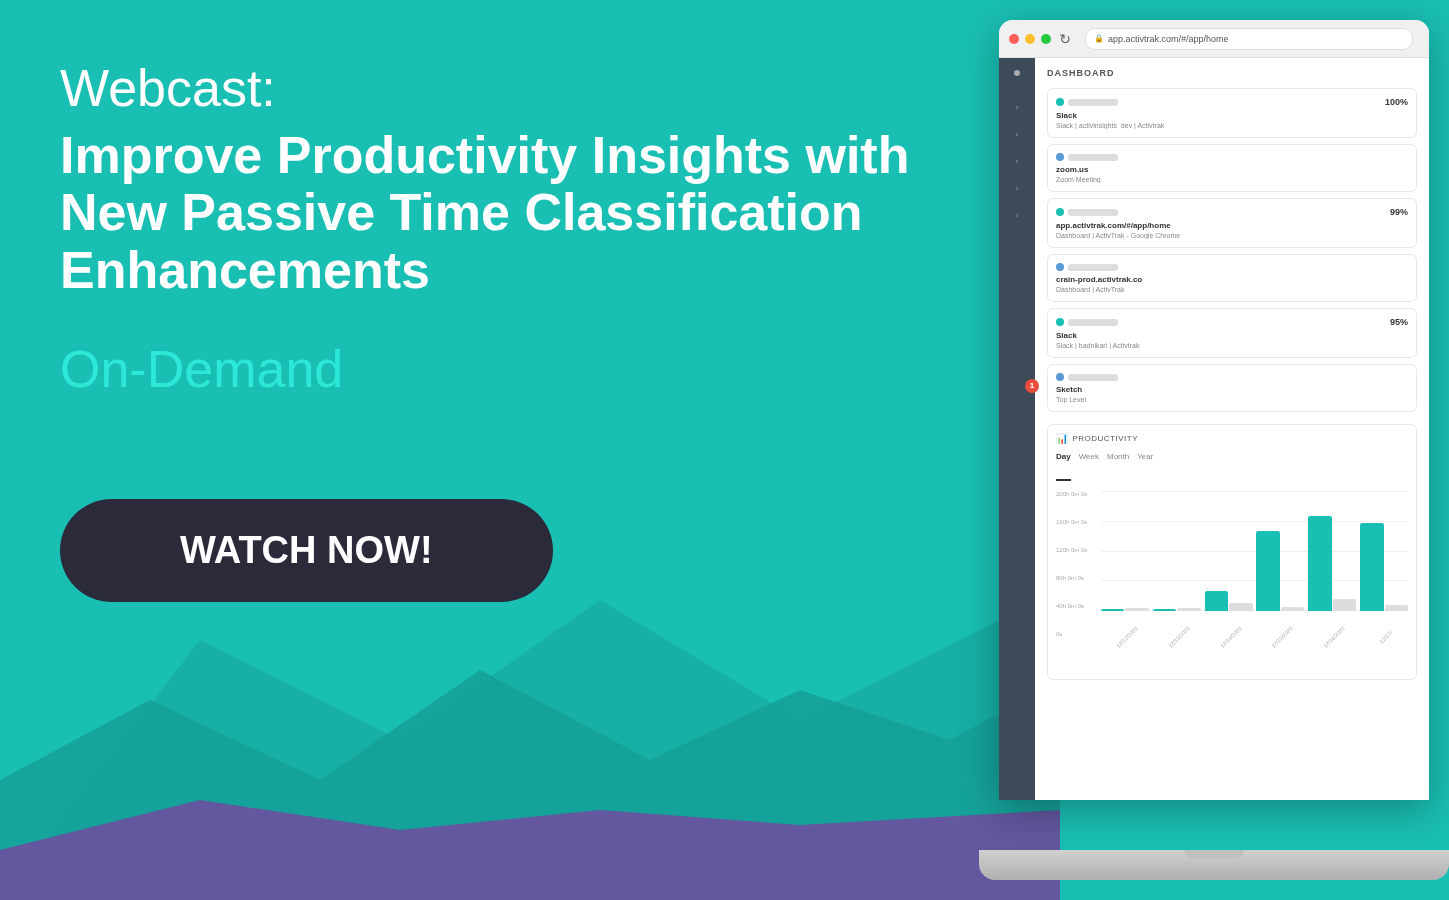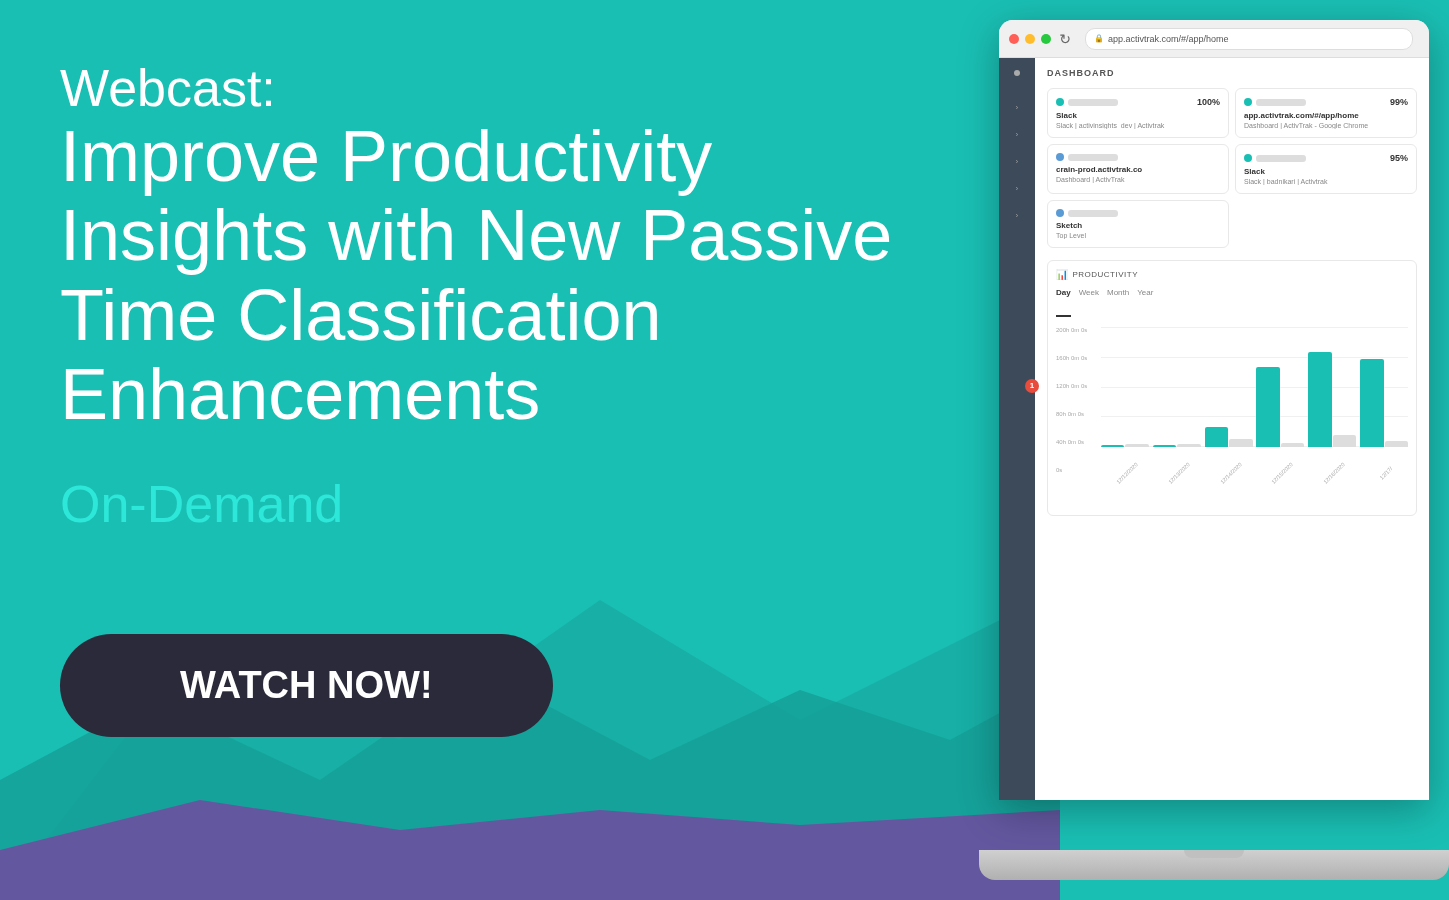--- a/index.html
+++ b/index.html
@@ -28,25 +28,26 @@
       left: 60px;
       width: 860px;
       z-index: 10;
     }
 
     .webcast-label {
       font-size: 52px;
       font-weight: 300;
       color: white;
       line-height: 1.1;
+      margin-bottom: 10px;
     }
 
     .main-title {
-      font-size: 72px;
-      font-weight: 400;
+      font-size: 52px;
+      font-weight: 700;
       color: white;
       line-height: 1.1;
       margin-bottom: 40px;
     }
 
     .on-demand {
       font-size: 52px;
       font-weight: 400;
       color: #2de8d8;
       margin-bottom: 80px;
@@ -190,21 +191,21 @@
       font-size: 9px;
       font-weight: 700;
       color: #555;
       letter-spacing: 1px;
       margin-bottom: 10px;
     }
 
     
     .activity-grid {
       display: grid;
-      grid-template-columns: 1fr 1fr;
+      grid-template-columns: 1fr;
       gap: 6px;
       margin-bottom: 12px;
     }
 
     .activity-card {
       border: 1px solid #e8e8e8;
       border-radius: 6px;
       padding: 8px;
     }
 
@@ -477,20 +478,30 @@
               <div class="card-user">
                 <div class="user-dot dot-green-user"></div>
                 <div class="user-name-blurred"></div>
               </div>
               <span class="card-pct">100%</span>
             </div>
             <div class="card-app">Slack</div>
             <div class="card-detail">Slack | activinsights_dev | Activtrak</div>
           </div>
 
+          <div class="activity-card">
+            <div class="card-header">
+              <div class="card-user">
+                <div class="user-dot dot-blue-user"></div>
+                <div class="user-name-blurred"></div>
+              </div>
+            </div>
+            <div class="card-app">zoom.us</div>
+            <div class="card-detail">Zoom Meeting</div>
+          </div>
 
           <div class="activity-card">
             <div class="card-header">
               <div class="card-user">
                 <div class="user-dot dot-green-user"></div>
                 <div class="user-name-blurred"></div>
               </div>
               <span class="card-pct">99%</span>
             </div>
             <div class="card-app">app.activtrak.com/#/app/home</div>

